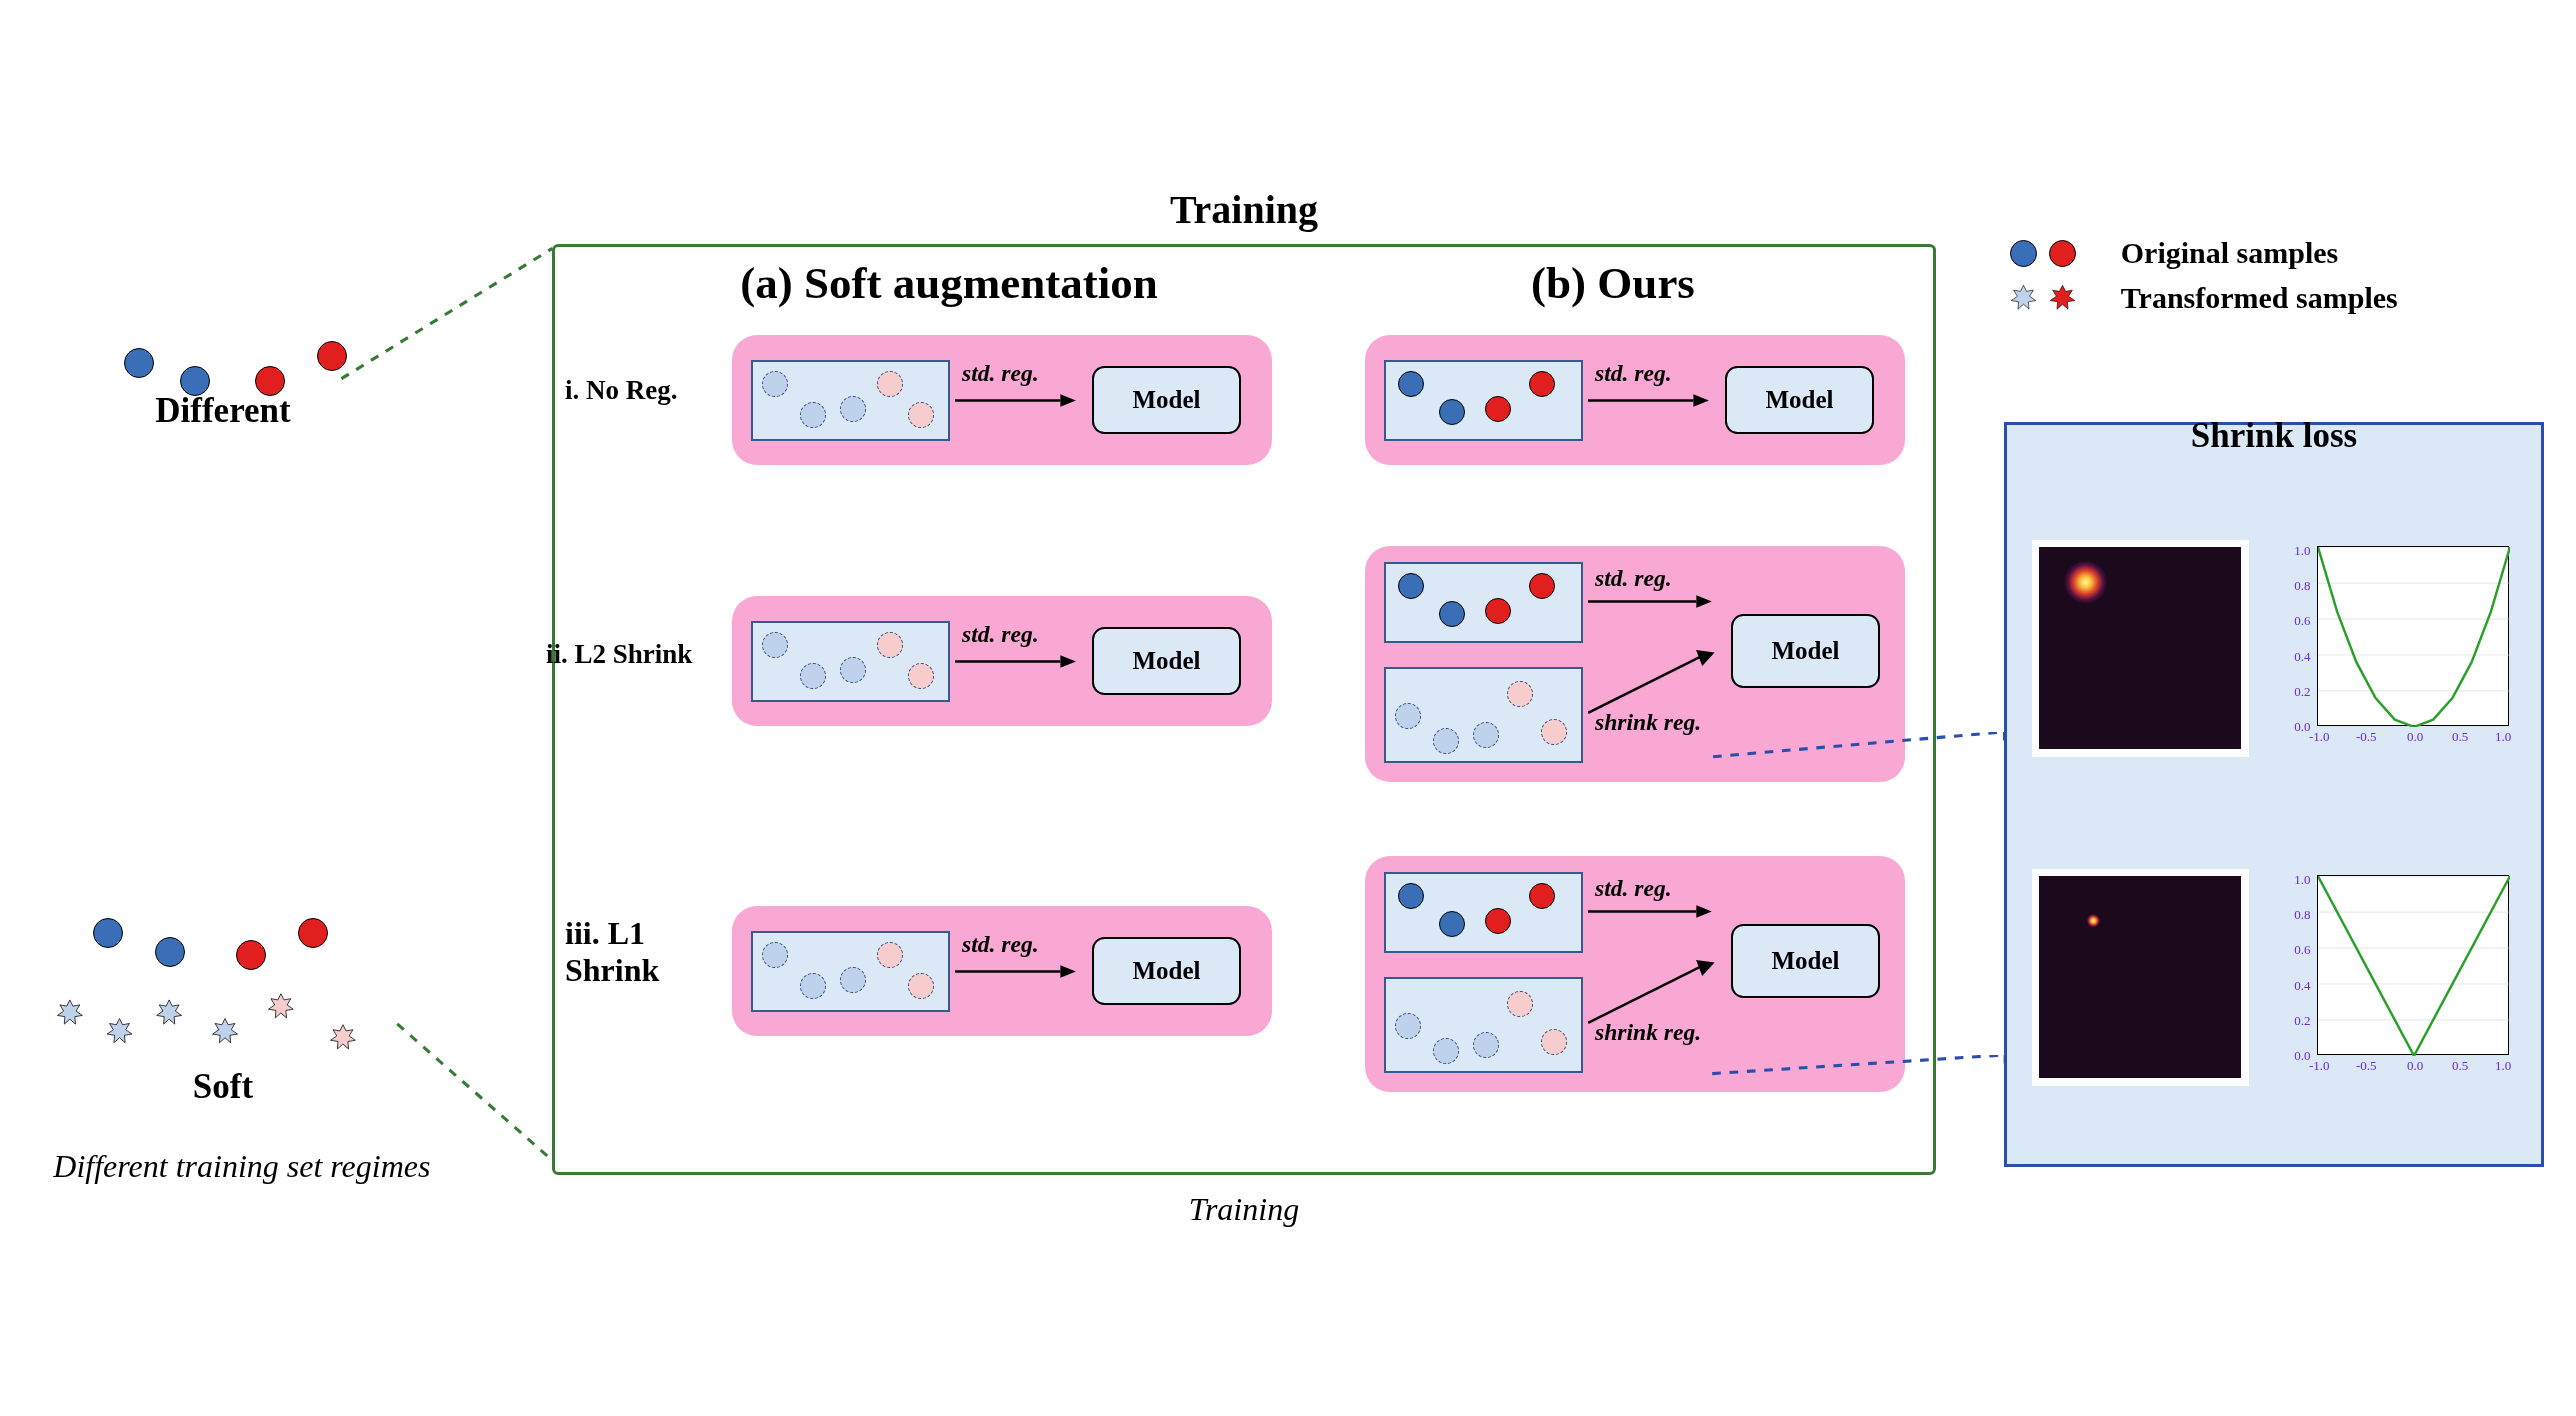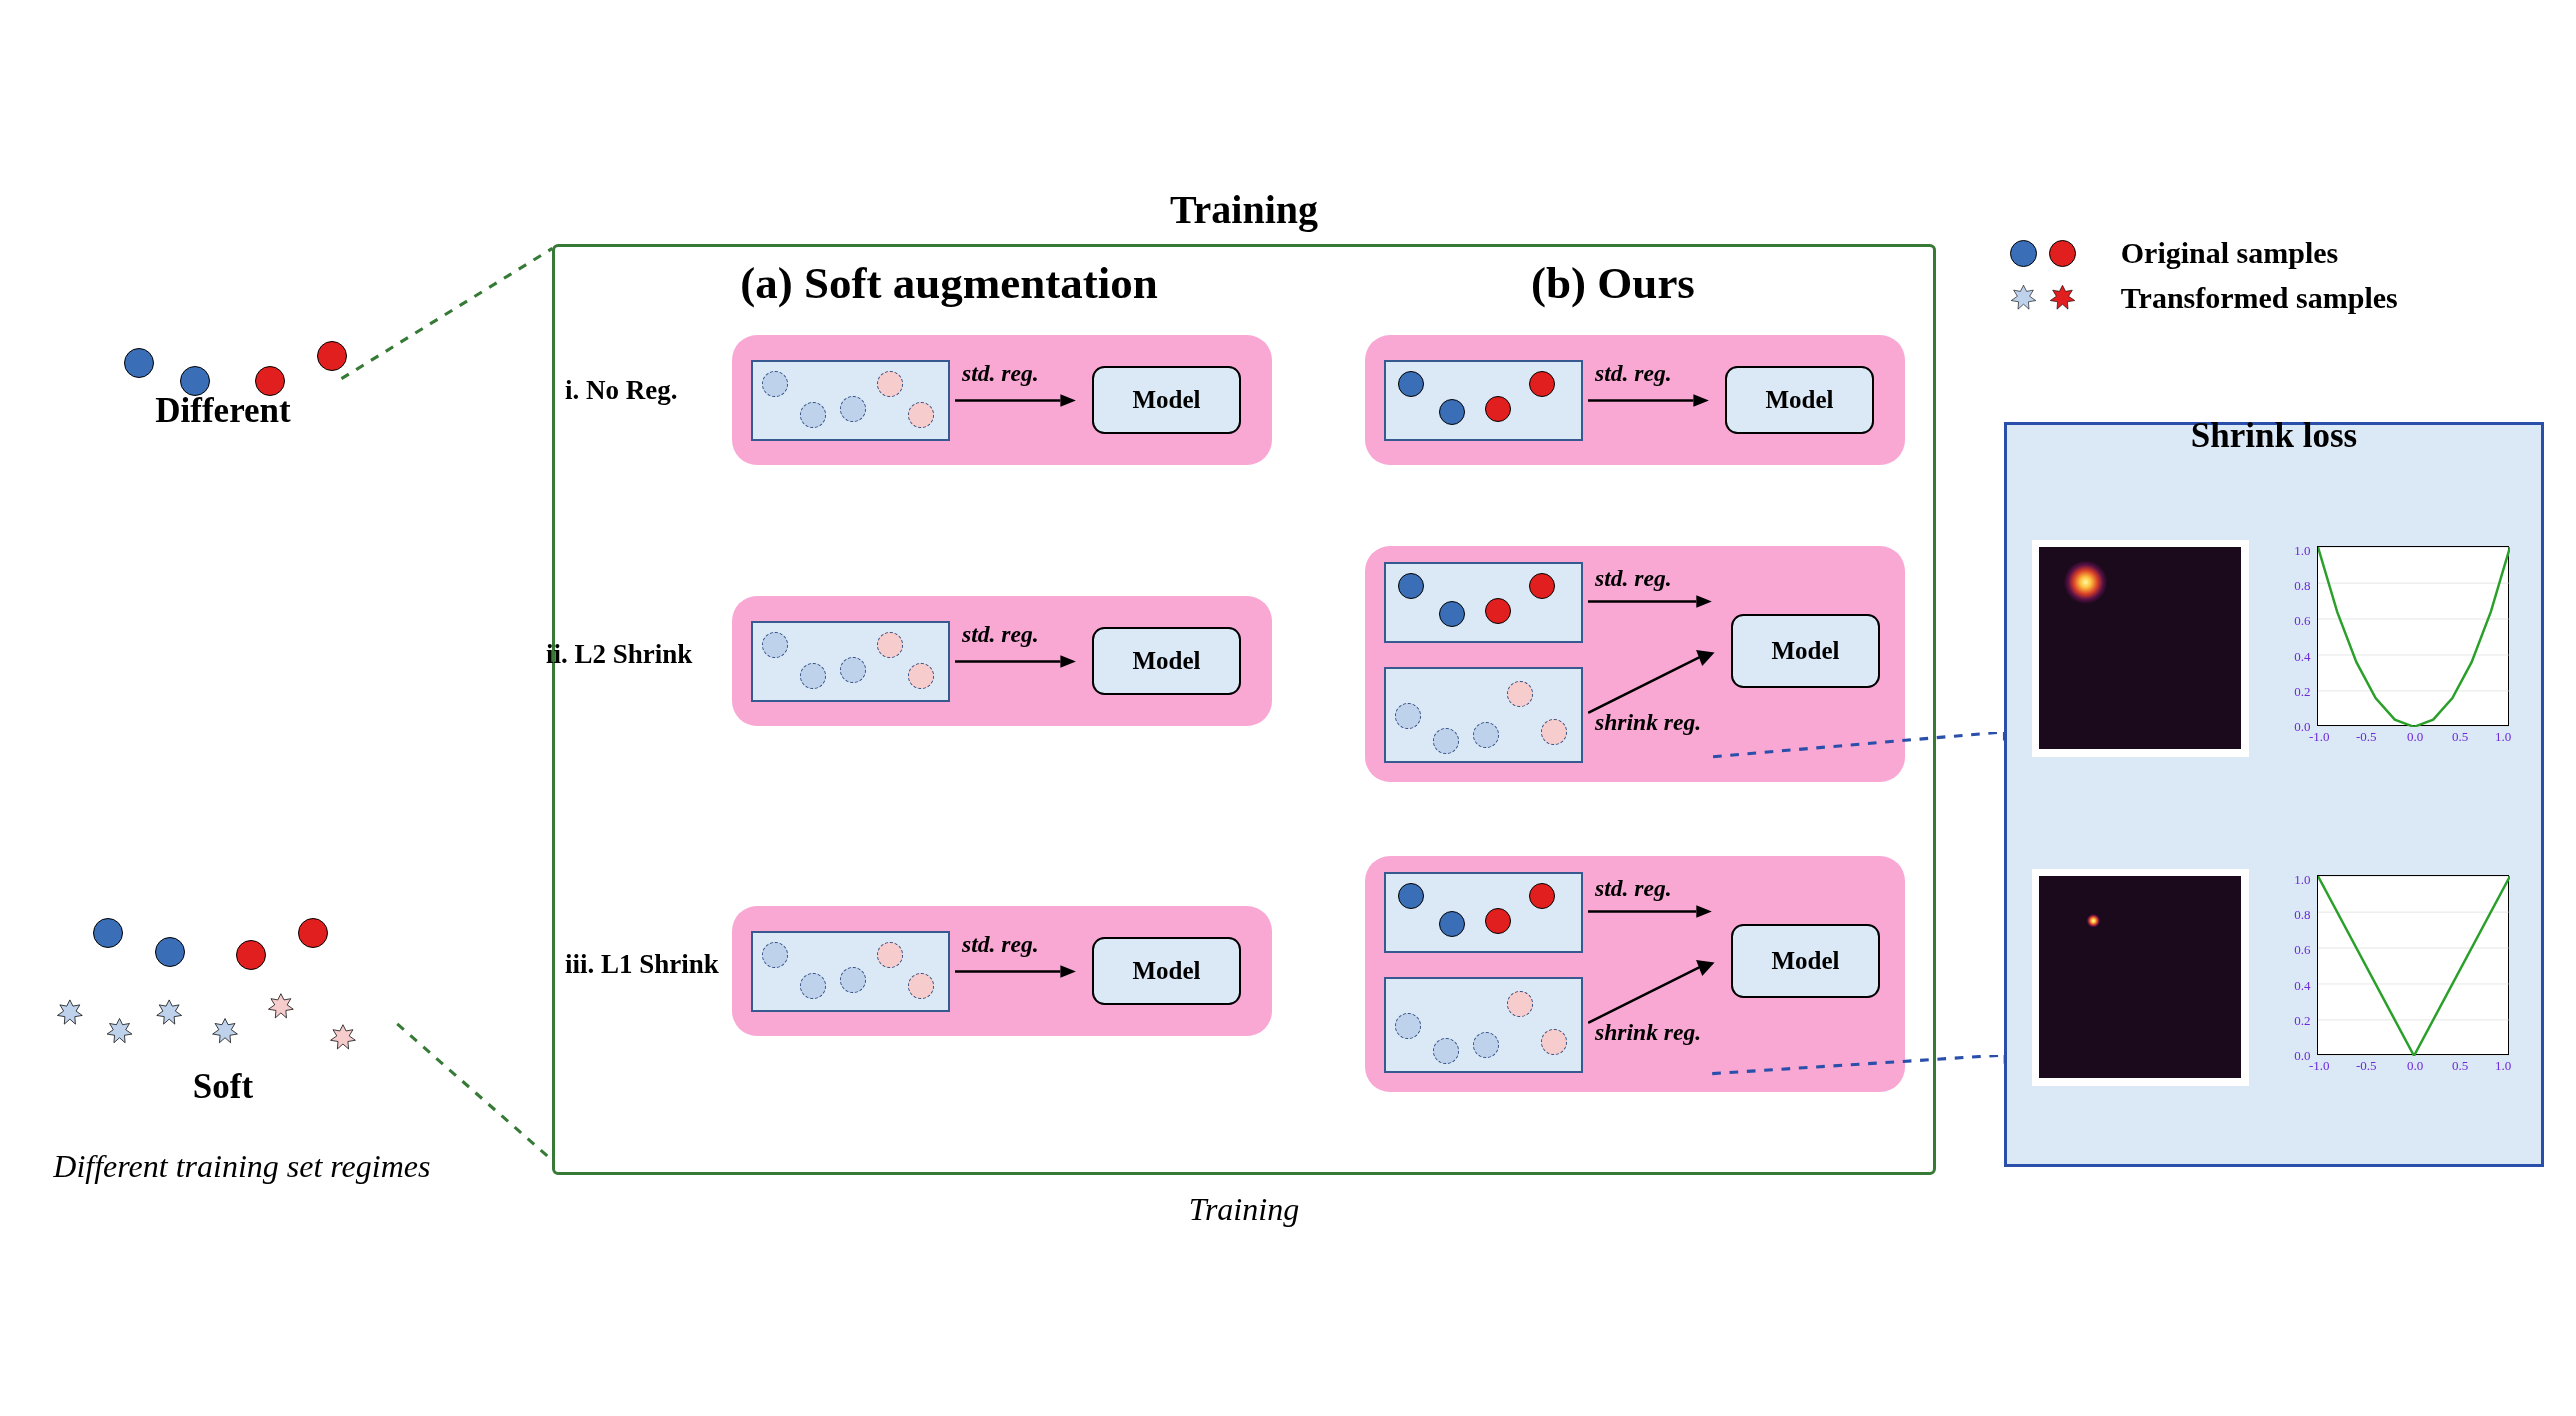--- a/index.html
+++ b/index.html
@@ -142,21 +142,21 @@
 </svg>
 
 <div class="abs green-box" style="left:552px; top:244px; width:1384px; height:931px;"></div>
 <div class="abs green-title" style="left:552px; top:186px; width:1384px;">Training</div>
 <div class="abs col-header" style="left:670px; top:257px; width:558px;">(a) Soft augmentation</div>
 <div class="abs col-header" style="left:1334px; top:257px; width:558px;">(b) Ours</div>
 <div class="abs caption-italic" style="left:552px; top:1191px; width:1384px;">Training</div>
 
 <div class="abs label" style="left:565px; top:375px; width:161px; text-align:left; font-size:27px;">i. No Reg.</div>
 <div class="abs label" style="left:546px; top:639px; width:161px; text-align:left; font-size:27px;">ii. L2 Shrink</div>
-<div class="abs label" style="left:565px; top:949px; width:161px; text-align:left; font-size:27px;">iii. L1 Shrink</div>
+<div class="abs label" style="left:565px; top:915px; width:161px; text-align:left; font-size:32px;">iii. L1 Shrink</div>
 
 <div class="abs card" style="left:732px; top:335px; width:540px; height:130px;">
   <div class="innerbox abs" style="left:18.6px; top:25px; width:199px; height:81px;">
     <div class="idot dashed-dot" style="left:9.3px; top:9.3px; background:#bfd2ec"></div>
     <div class="idot dashed-dot" style="left:47px; top:40px; background:#bfd2ec"></div>
     <div class="idot dashed-dot" style="left:87px; top:34px; background:#bfd2ec"></div>
     <div class="idot dashed-dot" style="left:124px; top:9.3px; background:#f6cccc"></div>
     <div class="idot dashed-dot" style="left:155px; top:40px; background:#f6cccc"></div>
   </div>
   <div class="abs ann" style="left:230px; top:25px;">std. reg.</div>

